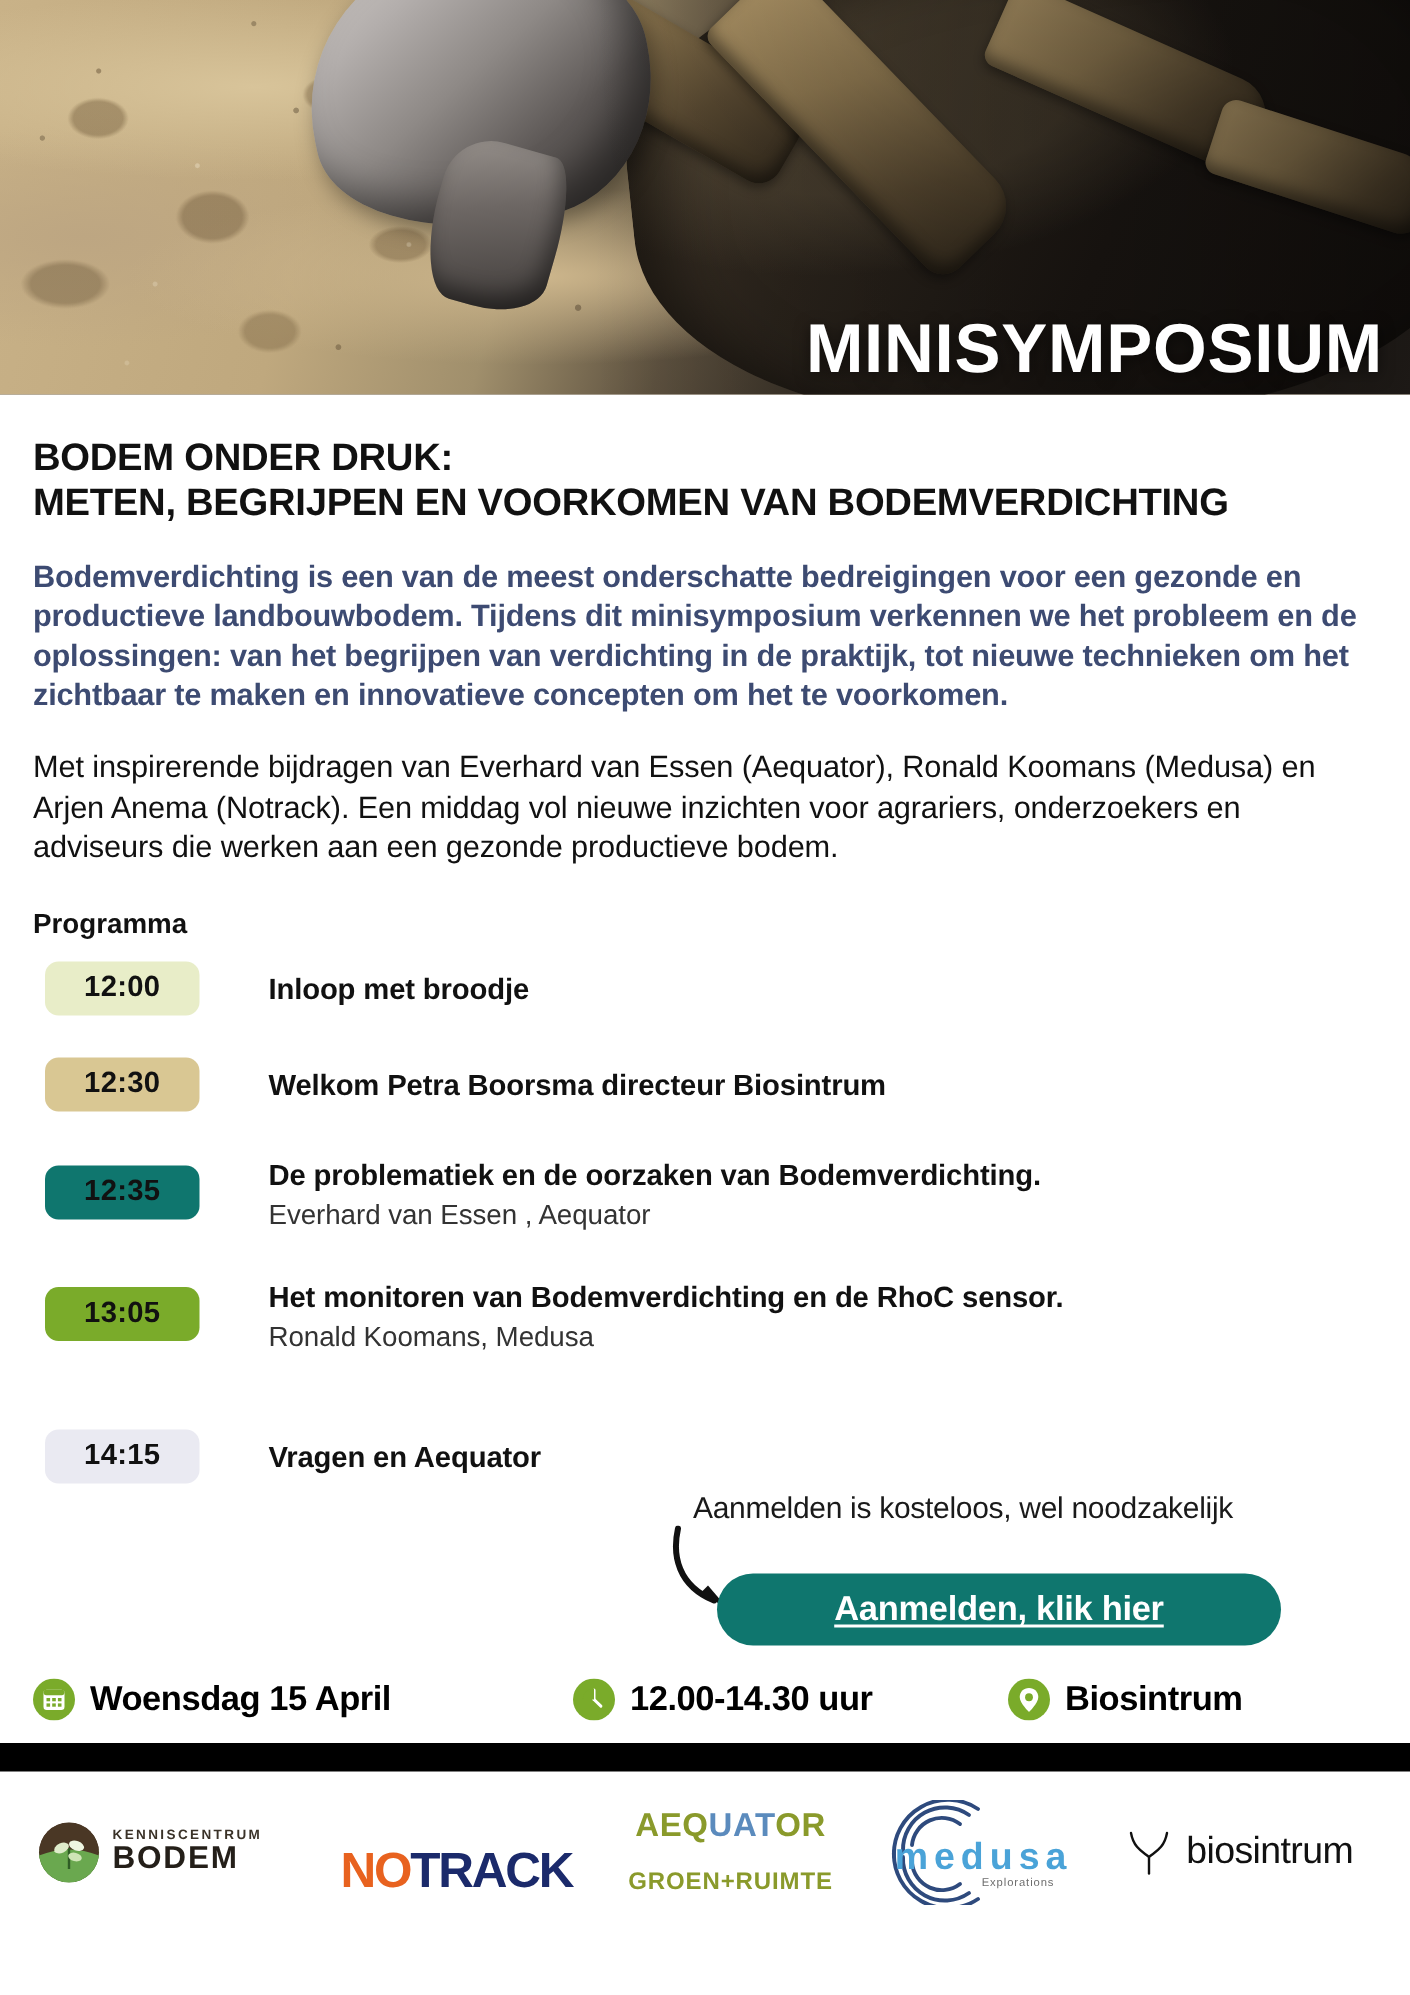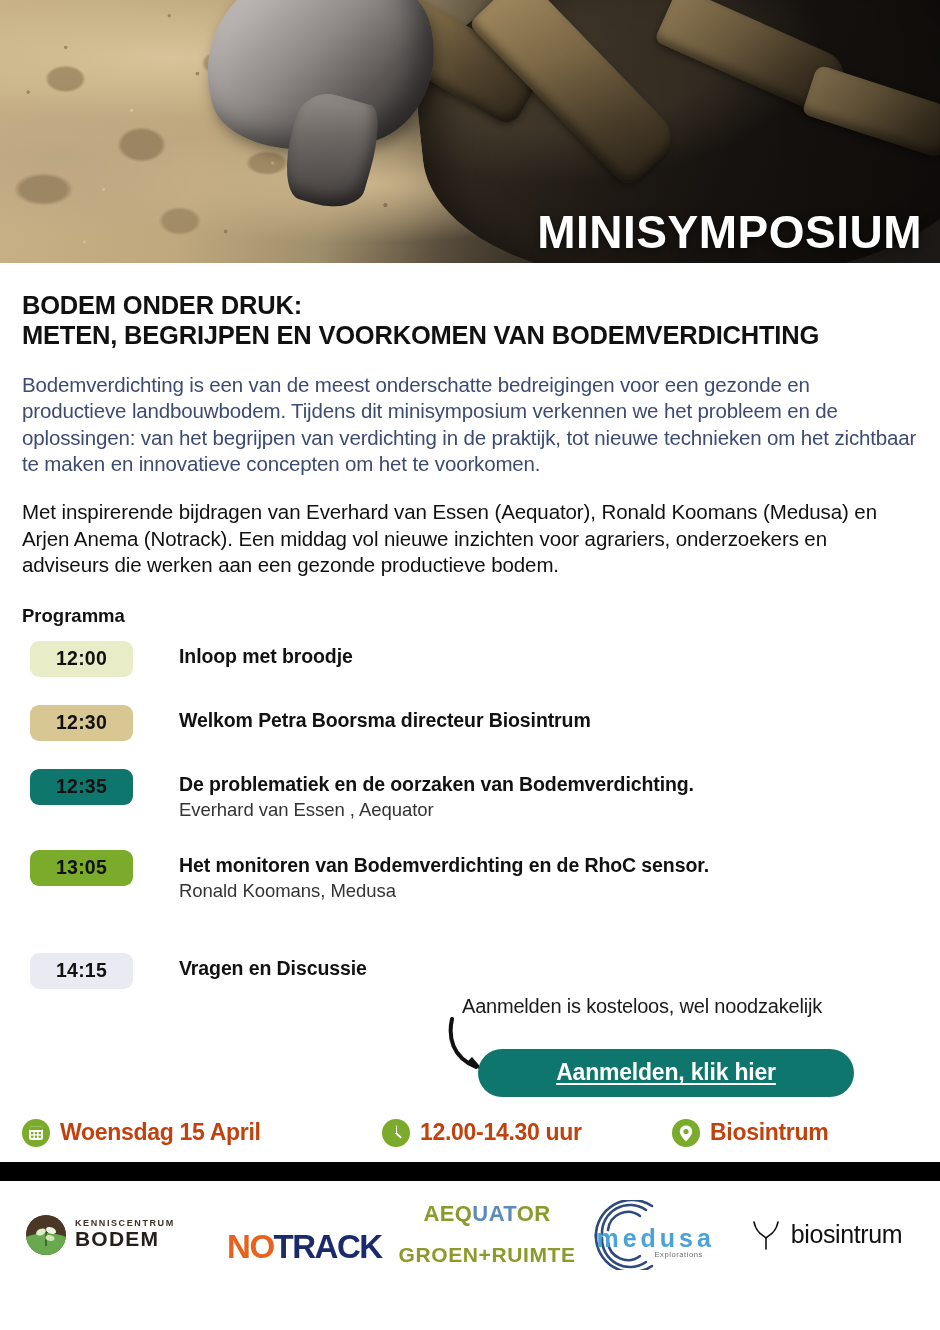--- a/index.html
+++ b/index.html
@@ -111,41 +111,41 @@
     font-weight:bold;
     line-height:1.16;
     letter-spacing:-.2px;
   }
   .headline .l2 { display:block; }
 
   .intro {
     margin-top:22px;
     color:#3d4b72;
     font-size:20.5px;
-    font-weight:normal;
+    font-weight:bold;
     line-height:1.28;
     letter-spacing:-.15px;
   }
   .speakers {
     margin-top:22px;
     color:#111111;
     font-size:20.5px;
     line-height:1.3;
     letter-spacing:-.1px;
   }
 
   .prog-label {
     margin-top:26px;
     color:#111111;
     font-size:18.5px;
     font-weight:bold;
   }
 
   .prog-list { margin-top:14px; }
-  .prog-row { display:flex; align-items:flex-start; margin-bottom:6px; }
+  .prog-row { display:flex; align-items:center; margin-bottom:6px; }
   .time-badge {
     width:103px; min-width:103px;
     margin-left:8px;
     padding:6px 0 7px;
     text-align:center;
     border-radius:9px;
     color:#111111;
     font-size:19.5px;
     font-weight:bold;
     letter-spacing:.2px;
@@ -184,21 +184,21 @@
 
   
   .info-bar {
     display:flex; align-items:center;
     padding:0 22px; margin-top:6px; height:48px;
   }
   .info-item { display:flex; align-items:center; }
   .info-item.i1 { width:360px; }
   .info-item.i2 { width:290px; }
   .info-icon { width:28px; height:28px; margin-right:10px; flex:0 0 28px; }
-  .info-text { color:#c2410c; font-size:23px; font-weight:bold; letter-spacing:-.3px; }
+  .info-text { color:#000000; font-size:23px; font-weight:bold; letter-spacing:-.3px; }
 
   .black-bar { width:940px; height:19px; background:#000000; margin-top:5px; }
 
   
   .logos {
     height:108px; display:flex; align-items:center;
     padding:0 26px; gap:0;
   }
   .logo { display:flex; align-items:center; }
   .lg-kcb { width:196px; }
@@ -210,21 +210,21 @@
   .kcb-mark { width:40px; height:40px; border-radius:50%; overflow:hidden; position:relative;
     background:linear-gradient(#4a3725 0%, #4a3725 46%, #6aa84f 46%, #6aa84f 100%); margin-right:9px; flex:0 0 40px; }
   .kcb-txt1 { font-size:9px; font-weight:bold; letter-spacing:1.6px; color:#3a3228; line-height:1; }
   .kcb-txt2 { font-size:21px; font-weight:bold; letter-spacing:1.2px; color:#241f19; line-height:1.05; }
 
   .nt-wrap { position:relative; font-size:33px; font-weight:bold; letter-spacing:-1.5px; line-height:1;margin-top:24px; }
   .nt-a { color:#e8621f; }
   .nt-b { color:#1b2a6b; }
 
   .aeq-1 { font-size:22px; font-weight:bold; letter-spacing:.4px; line-height:1; }
-  .aeq-2 { font-size:21px; font-weight:bold; letter-spacing:.6px; color:#8a9a2b; line-height:1.1; margin-top:18px; }
+  .aeq-2 { font-size:16px; font-weight:bold; letter-spacing:.6px; color:#8a9a2b; line-height:1.1; margin-top:18px; }
 
   .med-wrap { position:relative; width:150px; height:70px; }
   .med-txt { position:absolute; left:14px; top:26px; font-size:25px; font-weight:bold;
     color:#4aa3d8; letter-spacing:4px; line-height:1; }
   .med-sub { position:absolute; left:72px; top:50px; font-size:7.5px; color:#6d6d6d; letter-spacing:.6px; }
 
   .bio-mark { width:32px; height:34px; margin-right:9px; flex:0 0 32px; }
   .bio-txt { font-size:25px; color:#111111; letter-spacing:-.4px; }
 </style>
 </head>
@@ -301,21 +301,21 @@
       </div>
 
       <div class="gap-lg"></div>
 
 
       <div class="gap-lg"></div>
 
       <div class="prog-row">
         <div class="time-badge" style="background:#eaeaf2">14:15</div>
         <div class="prog-text">
-          <div class="prog-title">Vragen en Discussie</div>
+          <div class="prog-title">Vragen en Aequator</div>
         </div>
       </div>
 
     </div>
 
     <div class="cta-zone">
       <div class="cta-note">Aanmelden is kosteloos, wel noodzakelijk</div>
       <svg class="cta-arrow" viewBox="0 0 56 66">
         <path d="M6 2 C2 20, 6 40, 30 50" stroke="#111" stroke-width="4" fill="none" stroke-linecap="round"></path>
         <path d="M38 54 L20 46 L26 40 Z" fill="#111"></path>

